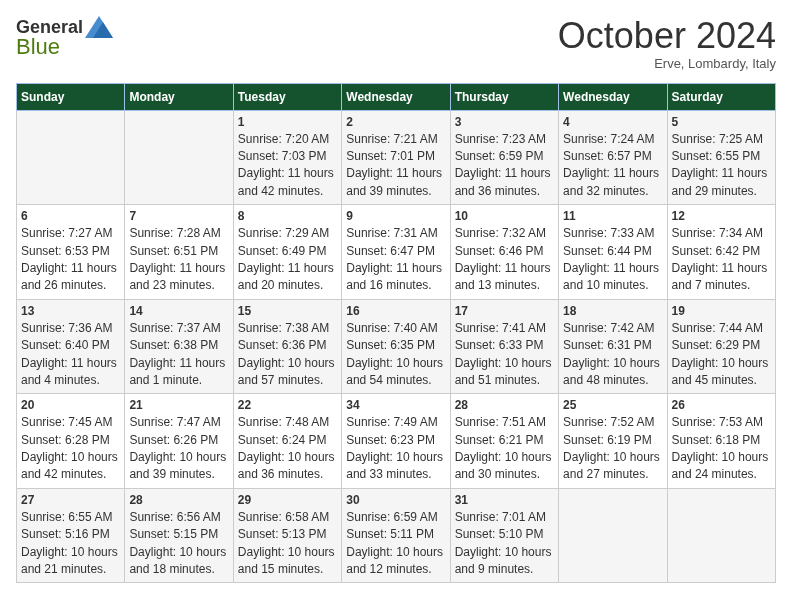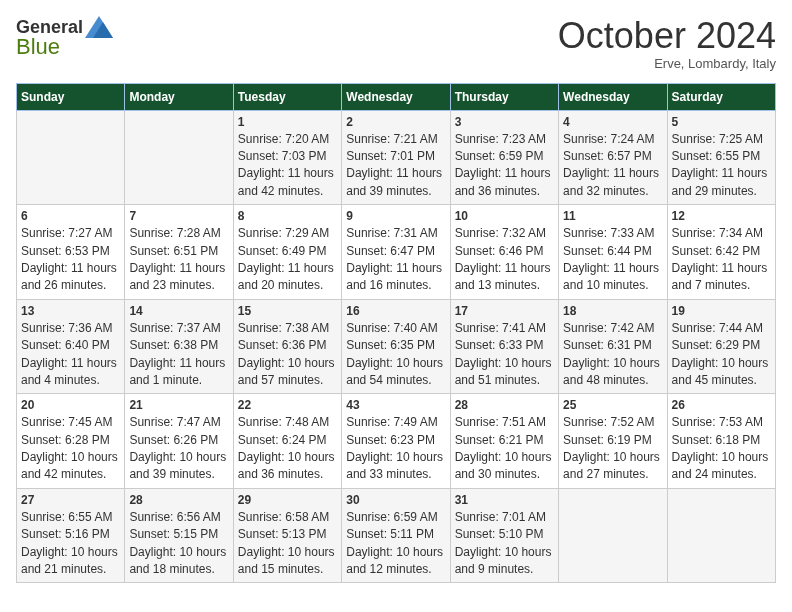--- a/index.html
+++ b/index.html
@@ -219,21 +219,21 @@
         </td>
         <td>
           <span class="day-num">21</span>
           <div class="day-info">Sunrise: 7:47 AM<br>Sunset: 6:26 PM<br>Daylight: 10 hours and 39 minutes.</div>
         </td>
         <td>
           <span class="day-num">22</span>
           <div class="day-info">Sunrise: 7:48 AM<br>Sunset: 6:24 PM<br>Daylight: 10 hours and 36 minutes.</div>
         </td>
         <td>
-          <span class="day-num">43</span>
+          <span class="day-num">34</span>
           <div class="day-info">Sunrise: 7:49 AM<br>Sunset: 6:23 PM<br>Daylight: 10 hours and 33 minutes.</div>
         </td>
         <td>
           <span class="day-num">28</span>
           <div class="day-info">Sunrise: 7:51 AM<br>Sunset: 6:21 PM<br>Daylight: 10 hours and 30 minutes.</div>
         </td>
         <td>
           <span class="day-num">25</span>
           <div class="day-info">Sunrise: 7:52 AM<br>Sunset: 6:19 PM<br>Daylight: 10 hours and 27 minutes.</div>
         </td>

